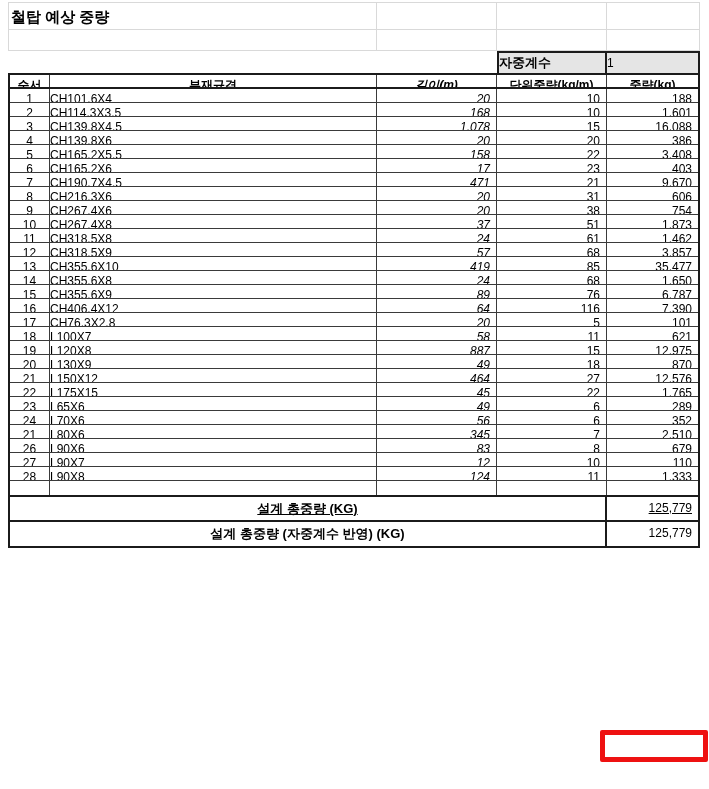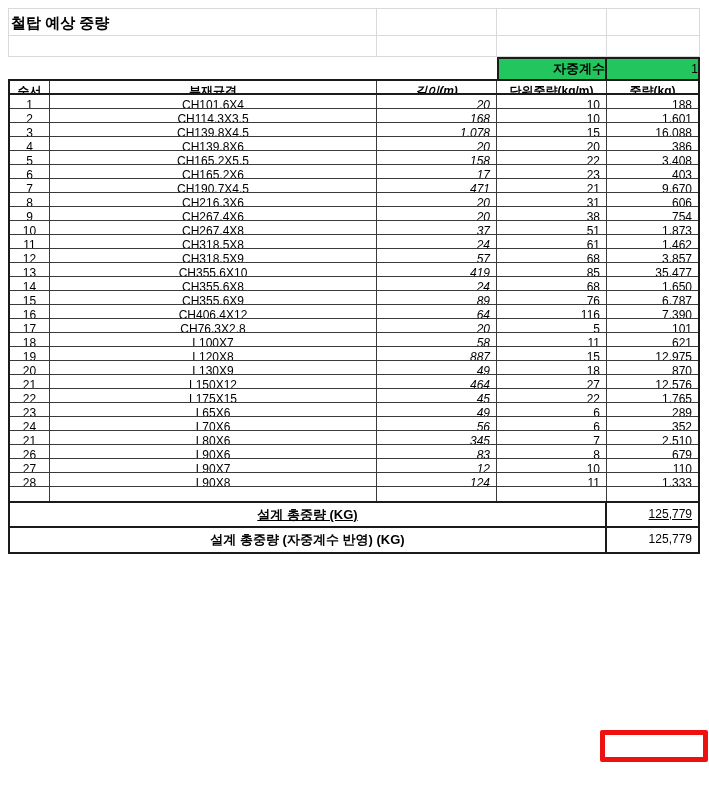--- a/index.html
+++ b/index.html
@@ -1,21 +1,21 @@
 <!DOCTYPE html>
 <html><head>
 <meta charset="utf-8">
 <style>
   html,body { margin:0; padding:0; background:#ffffff; }
   .page {
     position:relative; width:709px; height:789px; background:#ffffff;
     font-family:"Liberation Sans","DejaVu Sans",sans-serif; color:#000;
     overflow:hidden;
   }
-  .sheet { position:absolute; left:8px; top:8px; width:692px; }
+  .sheet { position:absolute; left:8px; top:2px; width:692px; }
 
   
   .topgrid .grow { display:flex; }
   .topgrid .g {
     box-sizing:border-box;
     border-right:1px solid #d9d9d9; border-bottom:1px solid #d9d9d9;
     background:#fff;
   }
   .topgrid .grow1 .g { border-top:1px solid #d9d9d9; }
   .topgrid .g.first { border-left:1px solid #d9d9d9; }
@@ -27,41 +27,41 @@
   .g-e  { flex:1; }
   .title {
     font-size:15px; font-weight:bold; line-height:27px;
     padding-left:2px; white-space:nowrap;
   }
 
   
   .coefrow { display:flex; height:22px; }
   .coef-spacer { width:489px; box-sizing:border-box; border-right:0; }
   .coef-label, .coef-value {
-    box-sizing:border-box; text-align:right; line-height:20px;
-    border:2px solid #1b1b1b; border-bottom:0; background:#22c55e;
+    box-sizing:border-box; text-align:left; line-height:20px;
+    border:2px solid #1b1b1b; border-bottom:0; background:#e5e5e5;
   }
   .coef-label { width:110px; font-weight:bold; font-size:13px; }
   .coef-value { flex:1; border-left:0; font-size:12px; }
 
   
   .maintable {
     box-sizing:border-box; width:692px;
     border:2px solid #1b1b1b; border-bottom:0; background:#fff;
   }
   .tr { display:flex; height:14px; box-sizing:border-box; border-bottom:1px solid #3a3a3a; }
   .tr.header { border-bottom:2px solid #1b1b1b; font-weight:bold; font-size:12.5px; }
   .tr.emptyrow { border-bottom:0; }
   .td, .th {
     box-sizing:border-box; border-right:1px solid #3a3a3a;
     line-height:20px; font-size:12px; overflow:hidden; white-space:nowrap;
   }
   .tr .td:last-child, .tr .th:last-child { border-right:0; }
   .c-seq  { width:40px;  text-align:center; }
-  .c-spec { width:327px; text-align:center; }
+  .c-spec { width:327px; text-align:left; }
   .c-len  { width:120px;font-style:italic; }
   .c-unit { width:110px; }
   .c-wt   { flex:1; }
   .th { text-align:center; }
   .num { text-align:right; padding-right:6px; }
 
   
   .srow {
     display:flex; box-sizing:border-box; width:692px;
     border:2px solid #1b1b1b; background:#fff;

